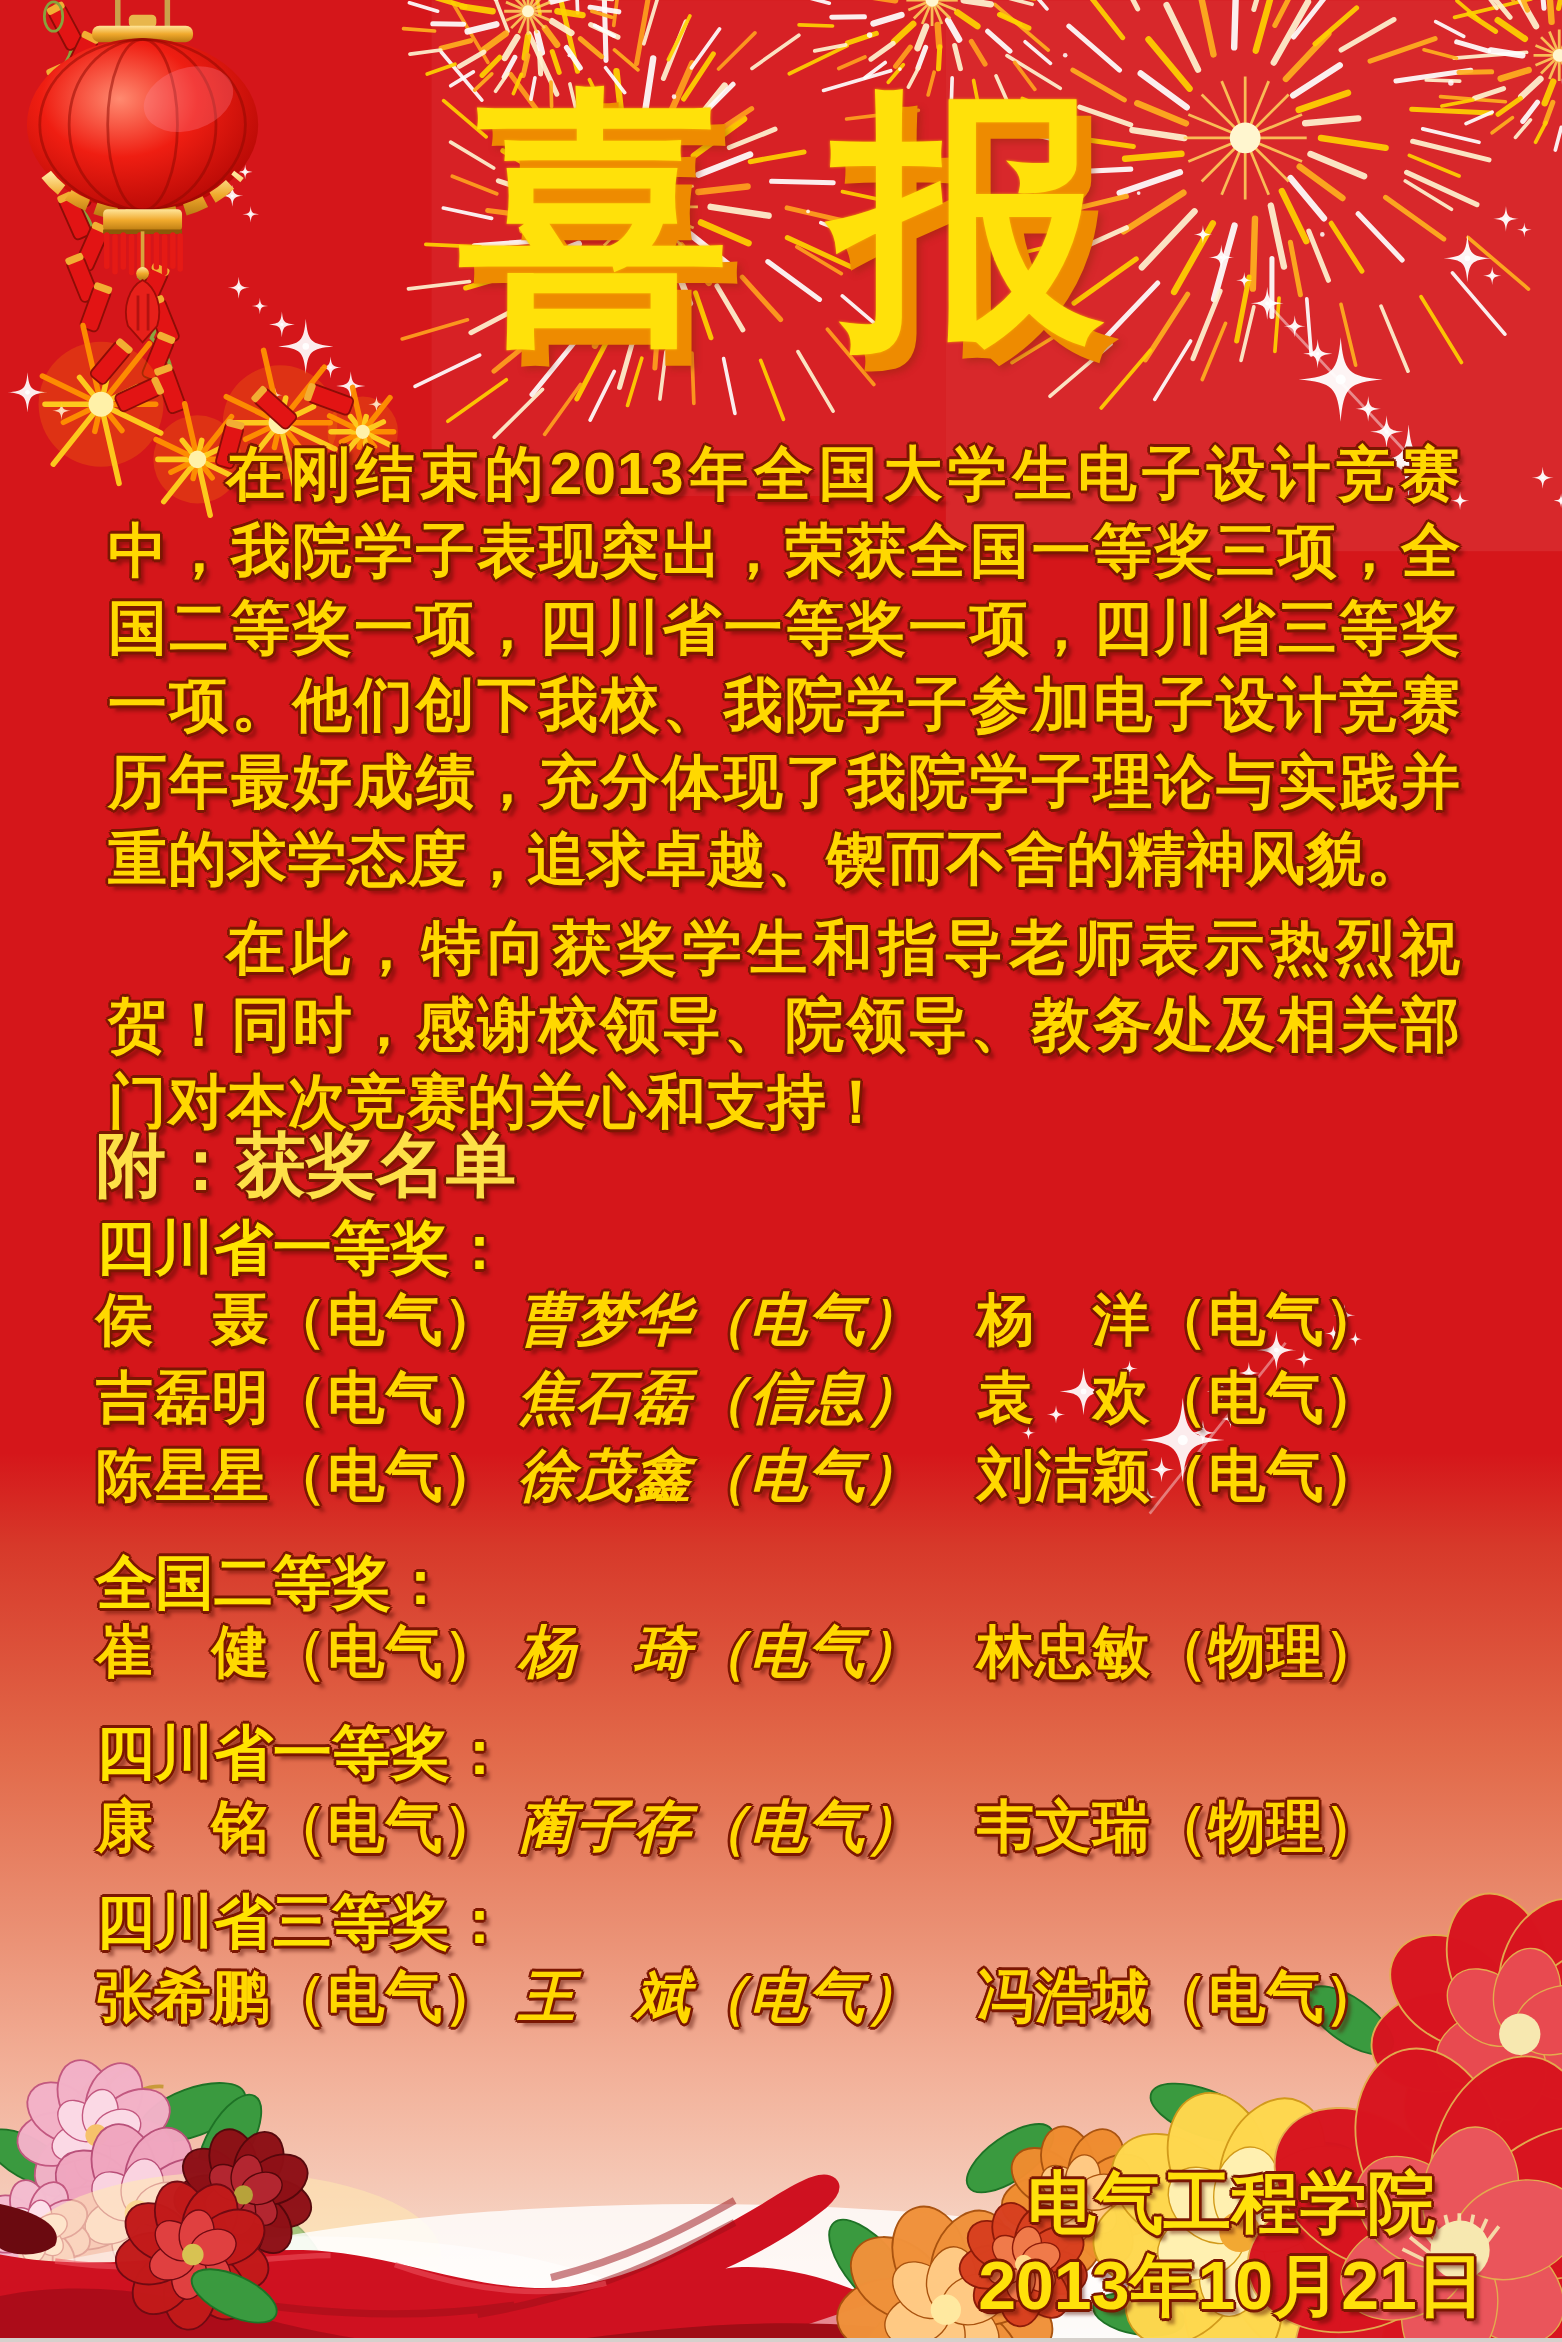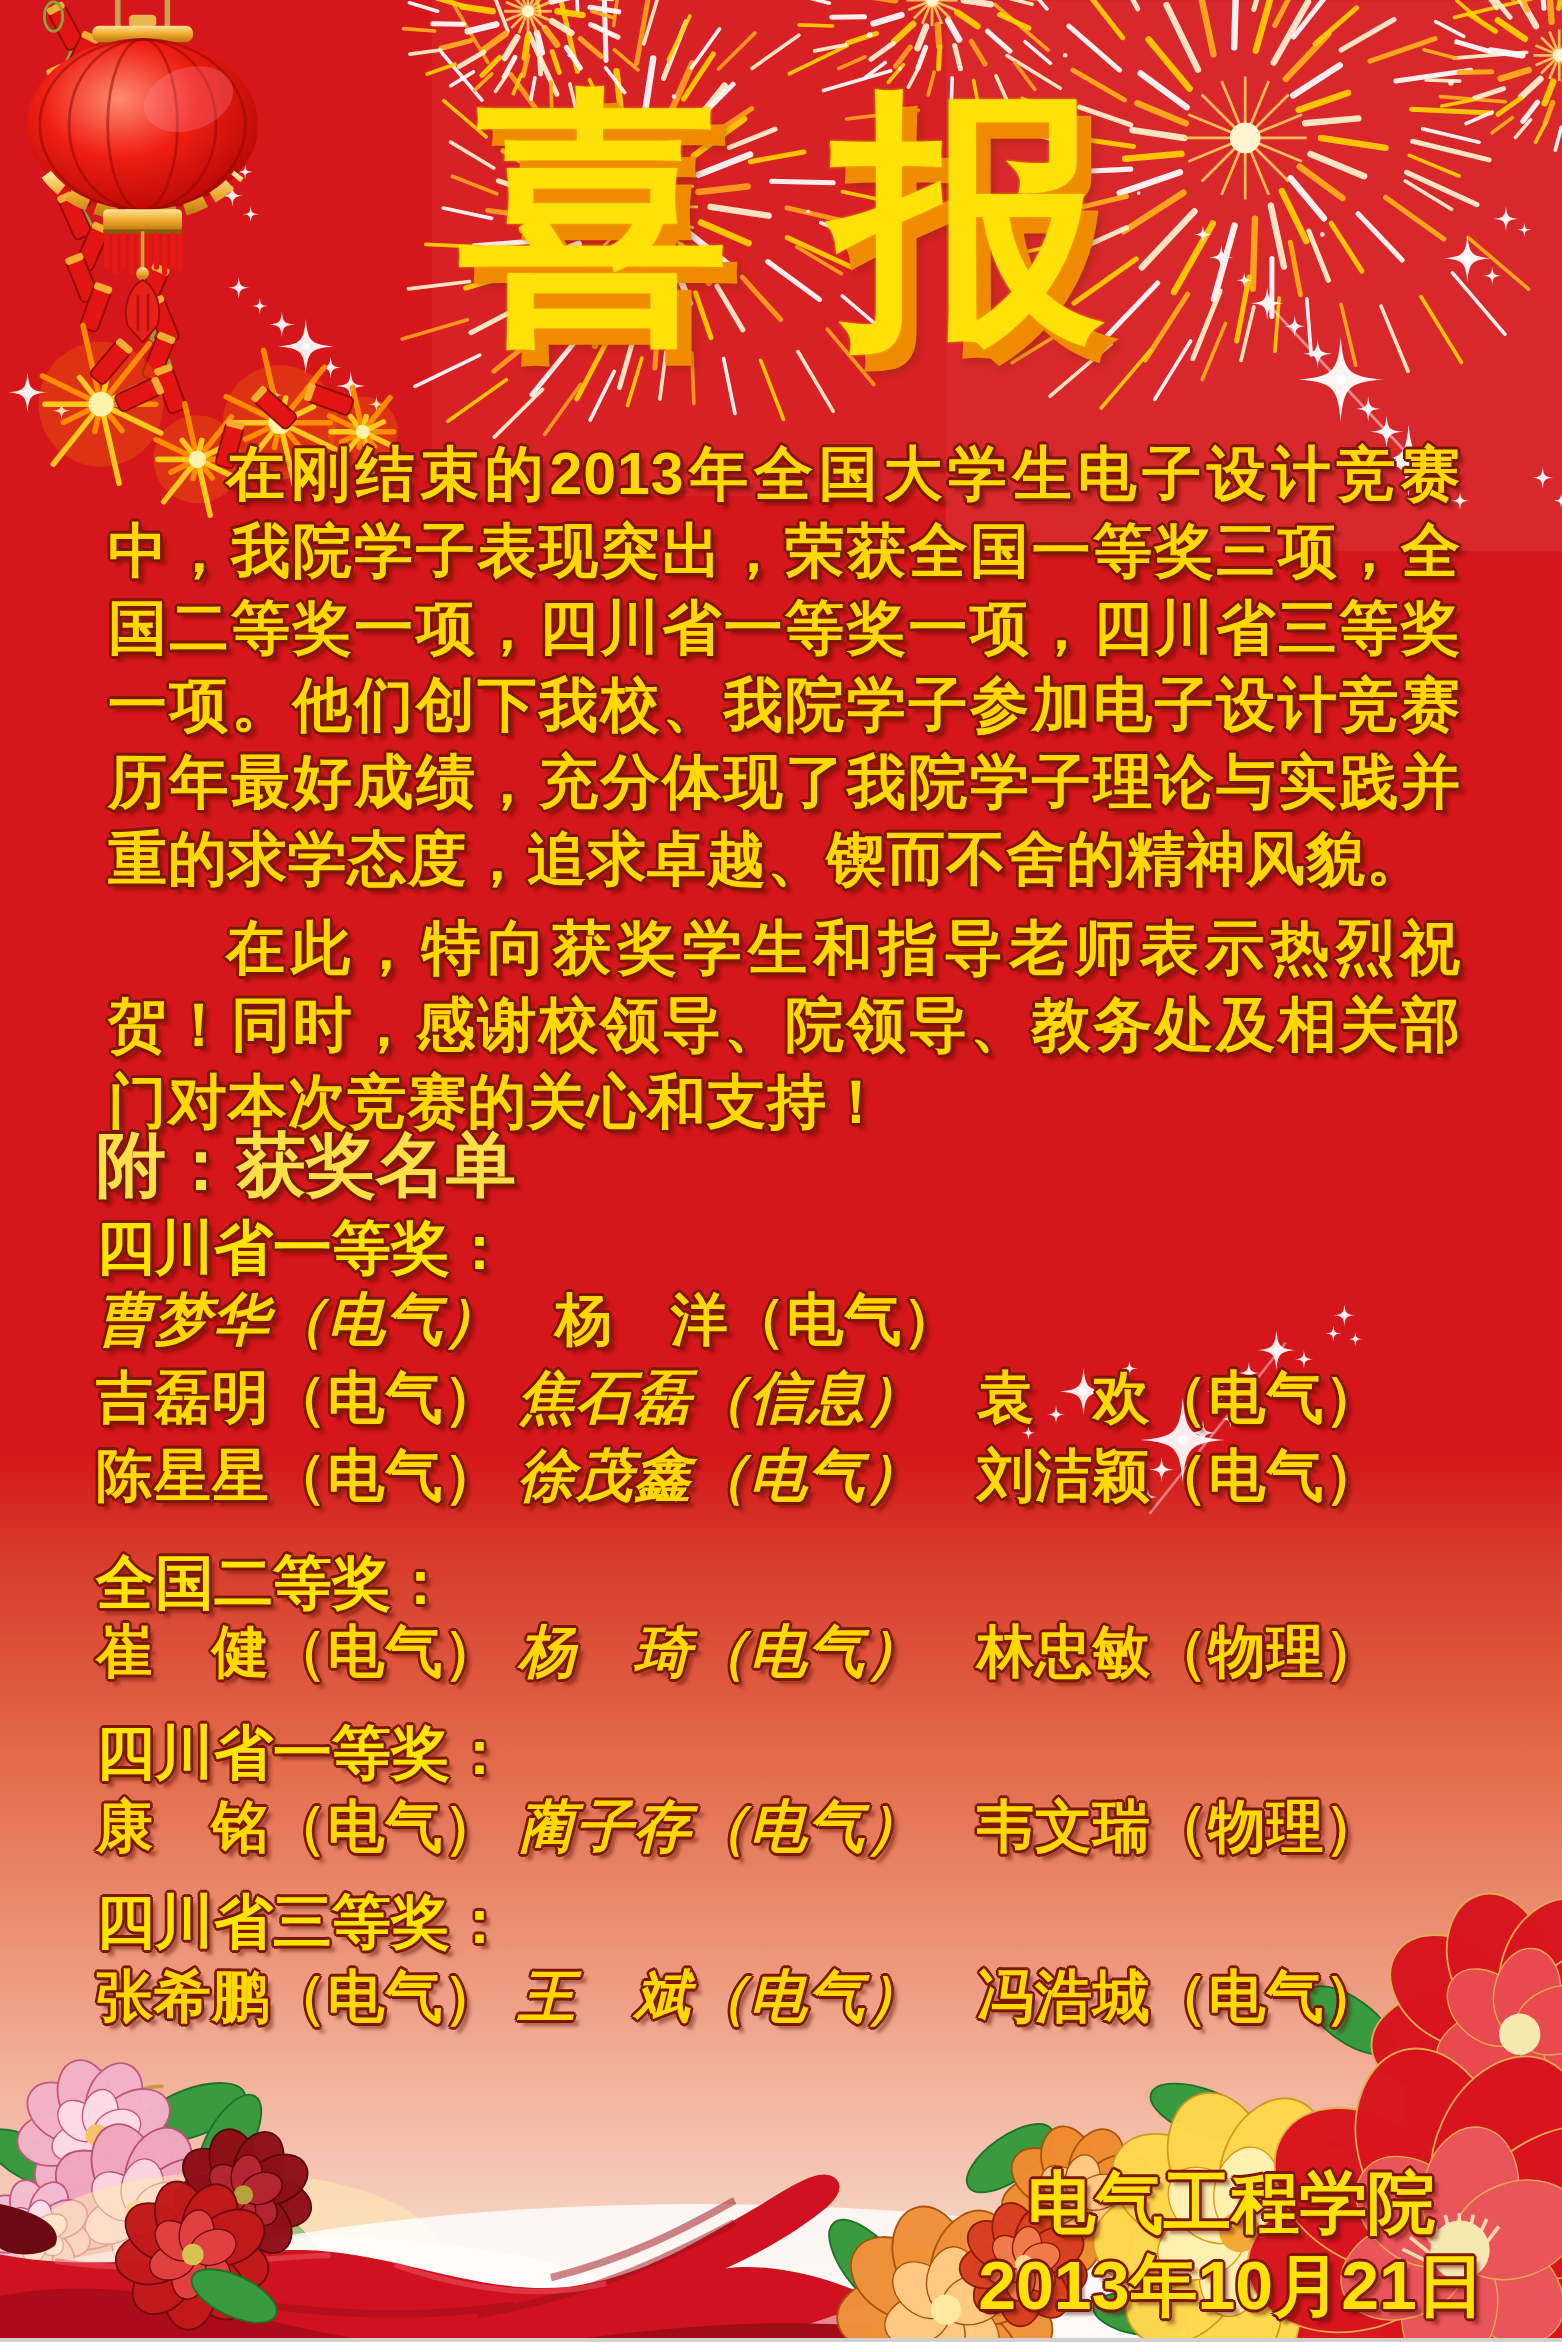--- a/index.html
+++ b/index.html
@@ -1137,20 +1137,21 @@
 
   <div class="txt body-text outline">
     <p>在刚结束的2013年全国大学生电子设计竞赛中，我院学子表现突出，荣获全国一等奖三项，全国二等奖一项，四川省一等奖一项，四川省三等奖一项。他们创下我校、我院学子参加电子设计竞赛历年最好成绩，充分体现了我院学子理论与实践并重的求学态度，追求卓越、锲而不舍的精神风貌。</p>
     <p>在此，特向获奖学生和指导老师表示热烈祝贺！同时，感谢校领导、院领导、教务处及相关部门对本次竞赛的关心和支持！</p>
   </div>
 
   <div class="txt list-heading outline">附：获奖名单</div>
 
   <div class="txt award-heading outline" style="top:1209px">四川省一等奖：</div>
   <div class="txt award-row outline" style="top:1282px">
+    <span class="c1">侯　聂（电气）</span>
     <span class="c2">曹梦华（电气）</span>
     <span class="c3">杨　洋（电气）</span>
   </div>
   <div class="txt award-row outline" style="top:1360px">
     <span class="c1">吉磊明（电气）</span>
     <span class="c2">焦石磊（信息）</span>
     <span class="c3">袁　欢（电气）</span>
   </div>
   <div class="txt award-row outline" style="top:1438px">
     <span class="c1">陈星星（电气）</span>

